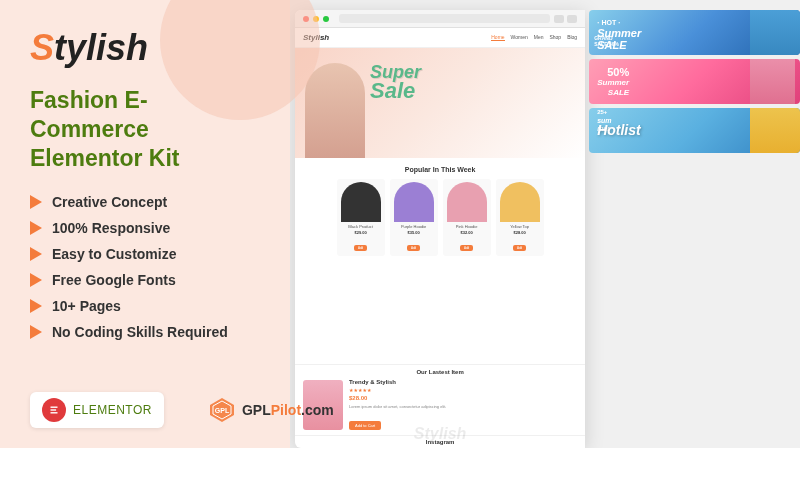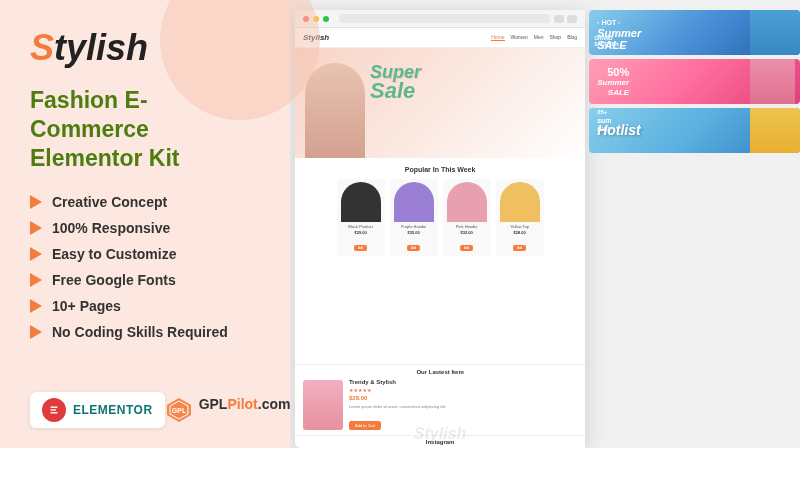--- a/index.html
+++ b/index.html
@@ -132,29 +132,31 @@
       display: flex;
       align-items: center;
       justify-content: center;
       color: #fff;
       font-size: 13px;
       font-weight: 900;
     }
 
     .elementor-label {
       font-size: 12px;
-      font-weight: 700;
-      color: #0f766e;
+      font-weight: 400;
+      color: #4d7c0f;
       text-transform: uppercase;
       letter-spacing: 0.5px;
     }
 
     .gpl-badge {
       display: flex;
+      align-items: center;
       gap: 6px;
+      padding-left: 44px;
     }
 
     .gpl-label {
       font-size: 14px;
       font-weight: 700;
       color: #333;
     }
 
     .gpl-label span {
       color: #f47c3c;

